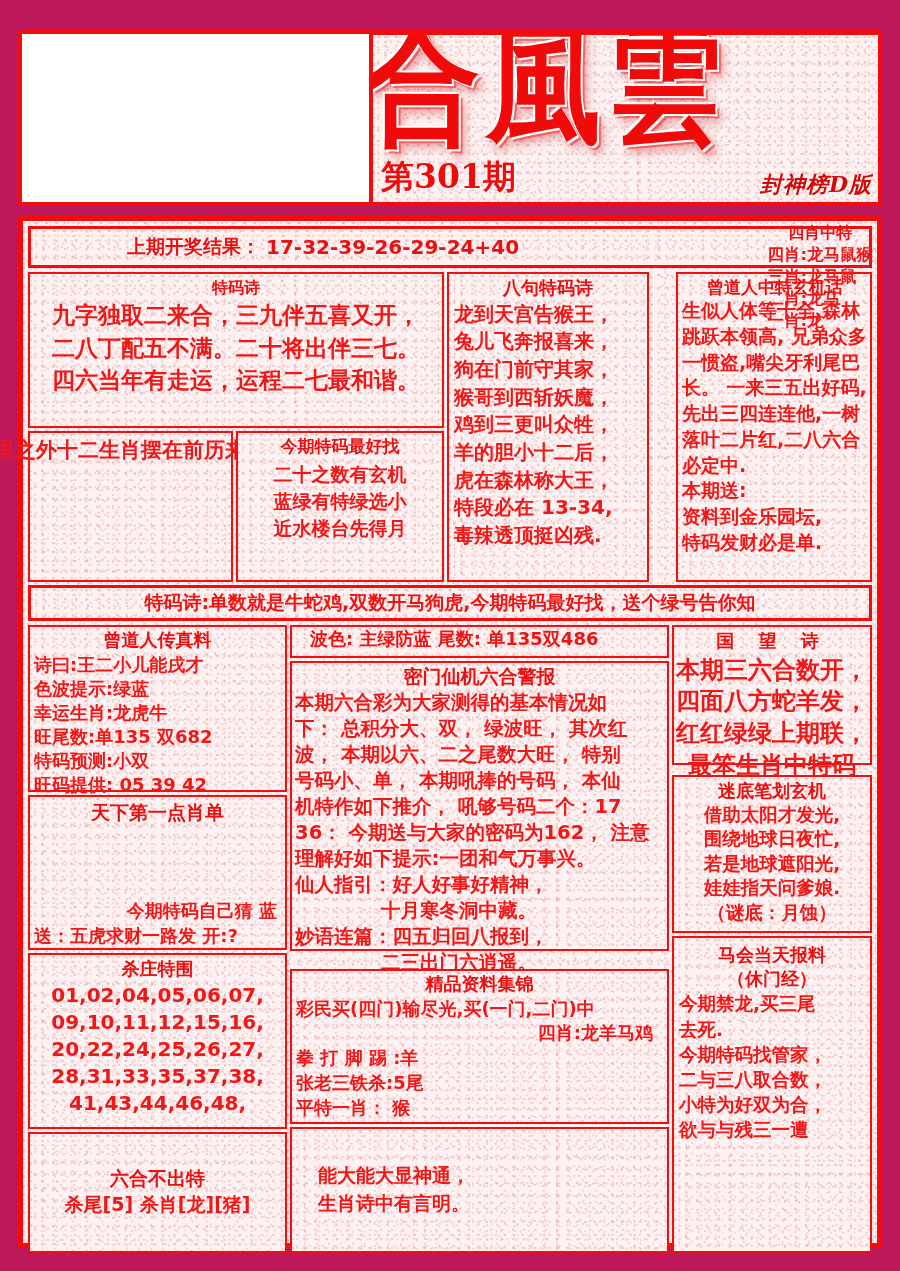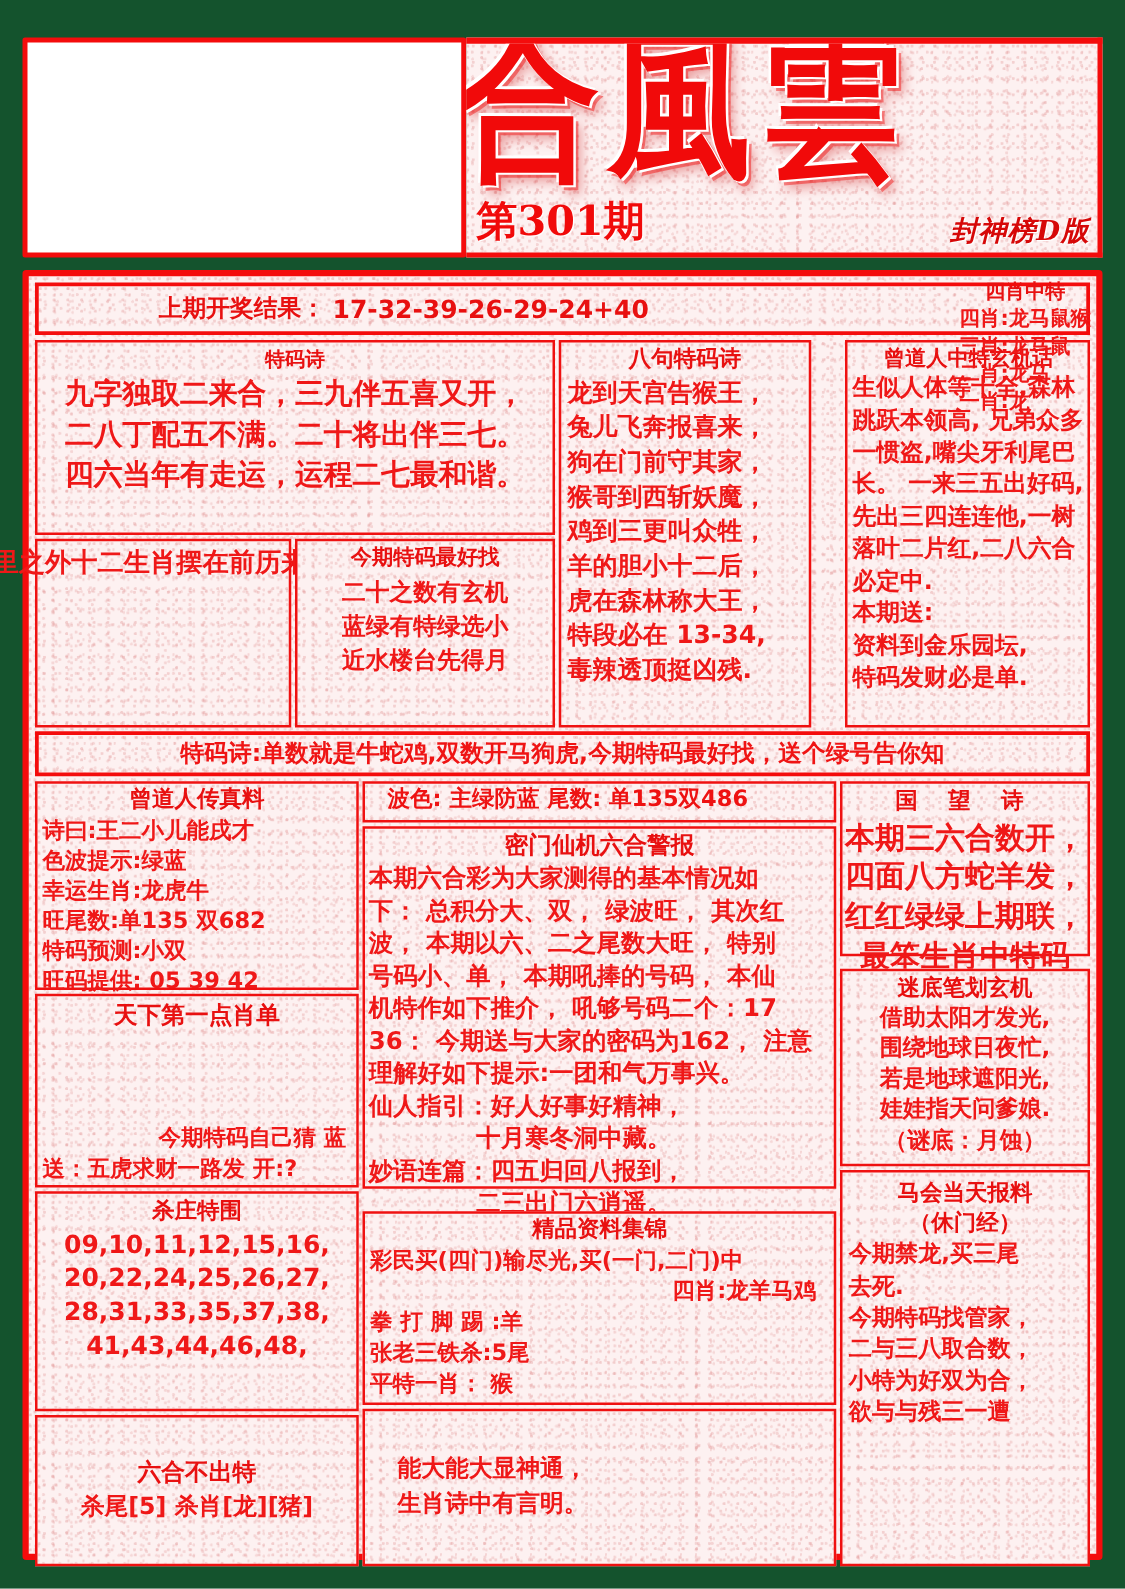--- a/index.html
+++ b/index.html
@@ -17,21 +17,21 @@
       radial-gradient(circle at 12% 22%, rgba(226,150,150,.40) 0 1px, transparent 1.4px),
       radial-gradient(circle at 37% 61%, rgba(226,150,150,.32) 0 1px, transparent 1.4px),
       radial-gradient(circle at 62% 14%, rgba(226,150,150,.36) 0 1px, transparent 1.4px),
       radial-gradient(circle at 82% 73%, rgba(226,150,150,.30) 0 1px, transparent 1.4px),
       radial-gradient(circle at 52% 88%, rgba(226,150,150,.28) 0 1px, transparent 1.4px),
       radial-gradient(circle at 5% 55%, rgba(226,150,150,.30) 0 1px, transparent 1.4px),
       radial-gradient(circle at 94% 33%, rgba(226,150,150,.28) 0 1px, transparent 1.4px);
     background-size:11px 9px,13px 11px,9px 13px,15px 10px,10px 14px,12px 12px,14px 9px;
   }
 
-  #page{position:relative;width:900px;height:1271px;background:#14532d;}
+  #page{position:relative;width:900px;height:1271px;background:#be185d;}
 
   
   #header{position:absolute;left:18px;top:22px;width:864px;height:190px;}
   #logo-box{
     position:absolute;left:0;top:8px;width:355px;height:176px;
     background:#fff;border:4px solid #f40c0c;box-sizing:border-box;border-radius:2px;
   }
   #banner{
     position:absolute;left:355px;top:8px;width:509px;height:176px;
     border-top:5px solid #f40c0c;border-right:4px solid #f40c0c;border-bottom:4px solid #f40c0c;
@@ -280,20 +280,21 @@
 
         <div id="txd" class="tex">
           <div class="hd">天下第一点肖单</div>
           <div class="sp"></div>
           <div class="ln r1">今期特码自己猜 蓝</div>
           <div class="ln r2">送：五虎求财一路发   开:?</div>
         </div>
 
         <div id="szt" class="tex">
           <div class="hd">杀庄特围</div>
+          <div class="ln">01,02,04,05,06,07,</div>
           <div class="ln">09,10,11,12,15,16,</div>
           <div class="ln">20,22,24,25,26,27,</div>
           <div class="ln">28,31,33,35,37,38,</div>
           <div class="ln">41,43,44,46,48,</div>
         </div>
 
         <div id="lhbct" class="tex">
           <div class="hd">六合不出特</div>
           <div class="ln">杀尾[5]  杀肖[龙][猪]</div>
         </div>

